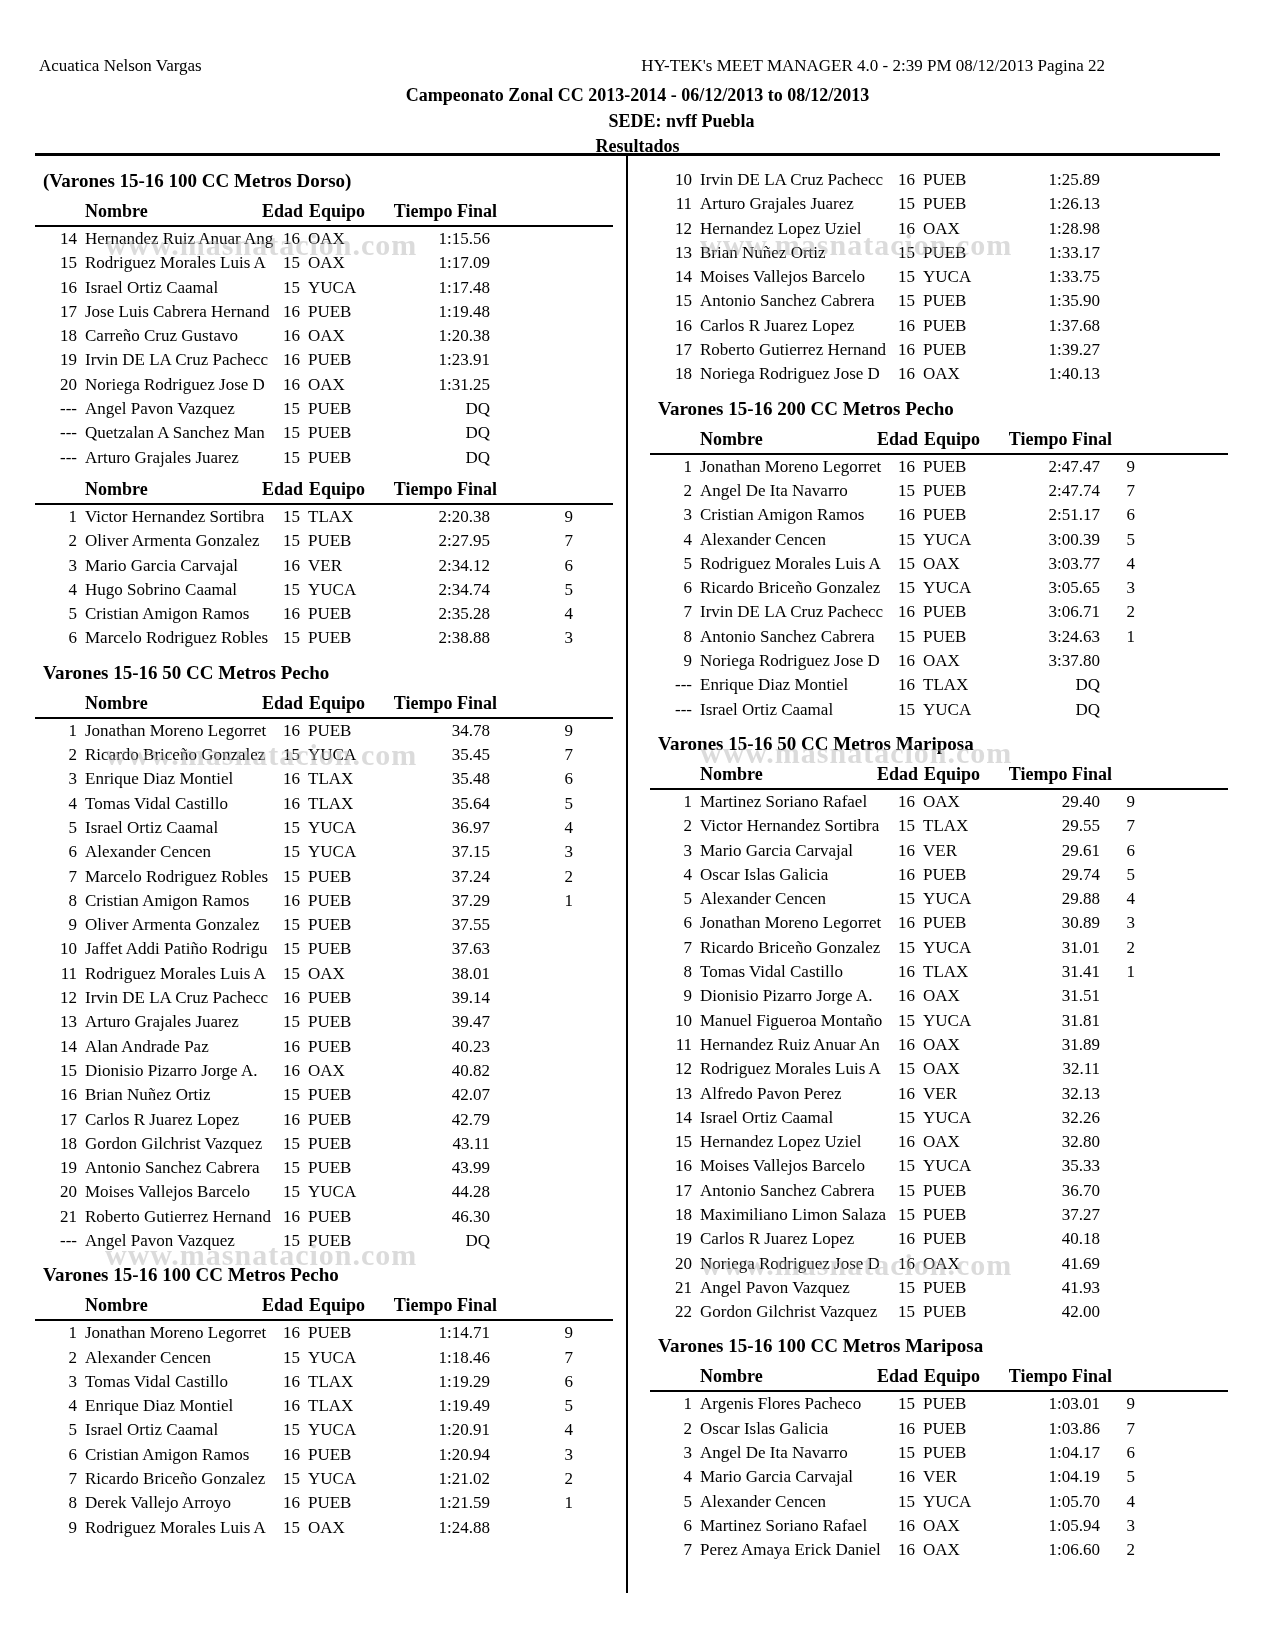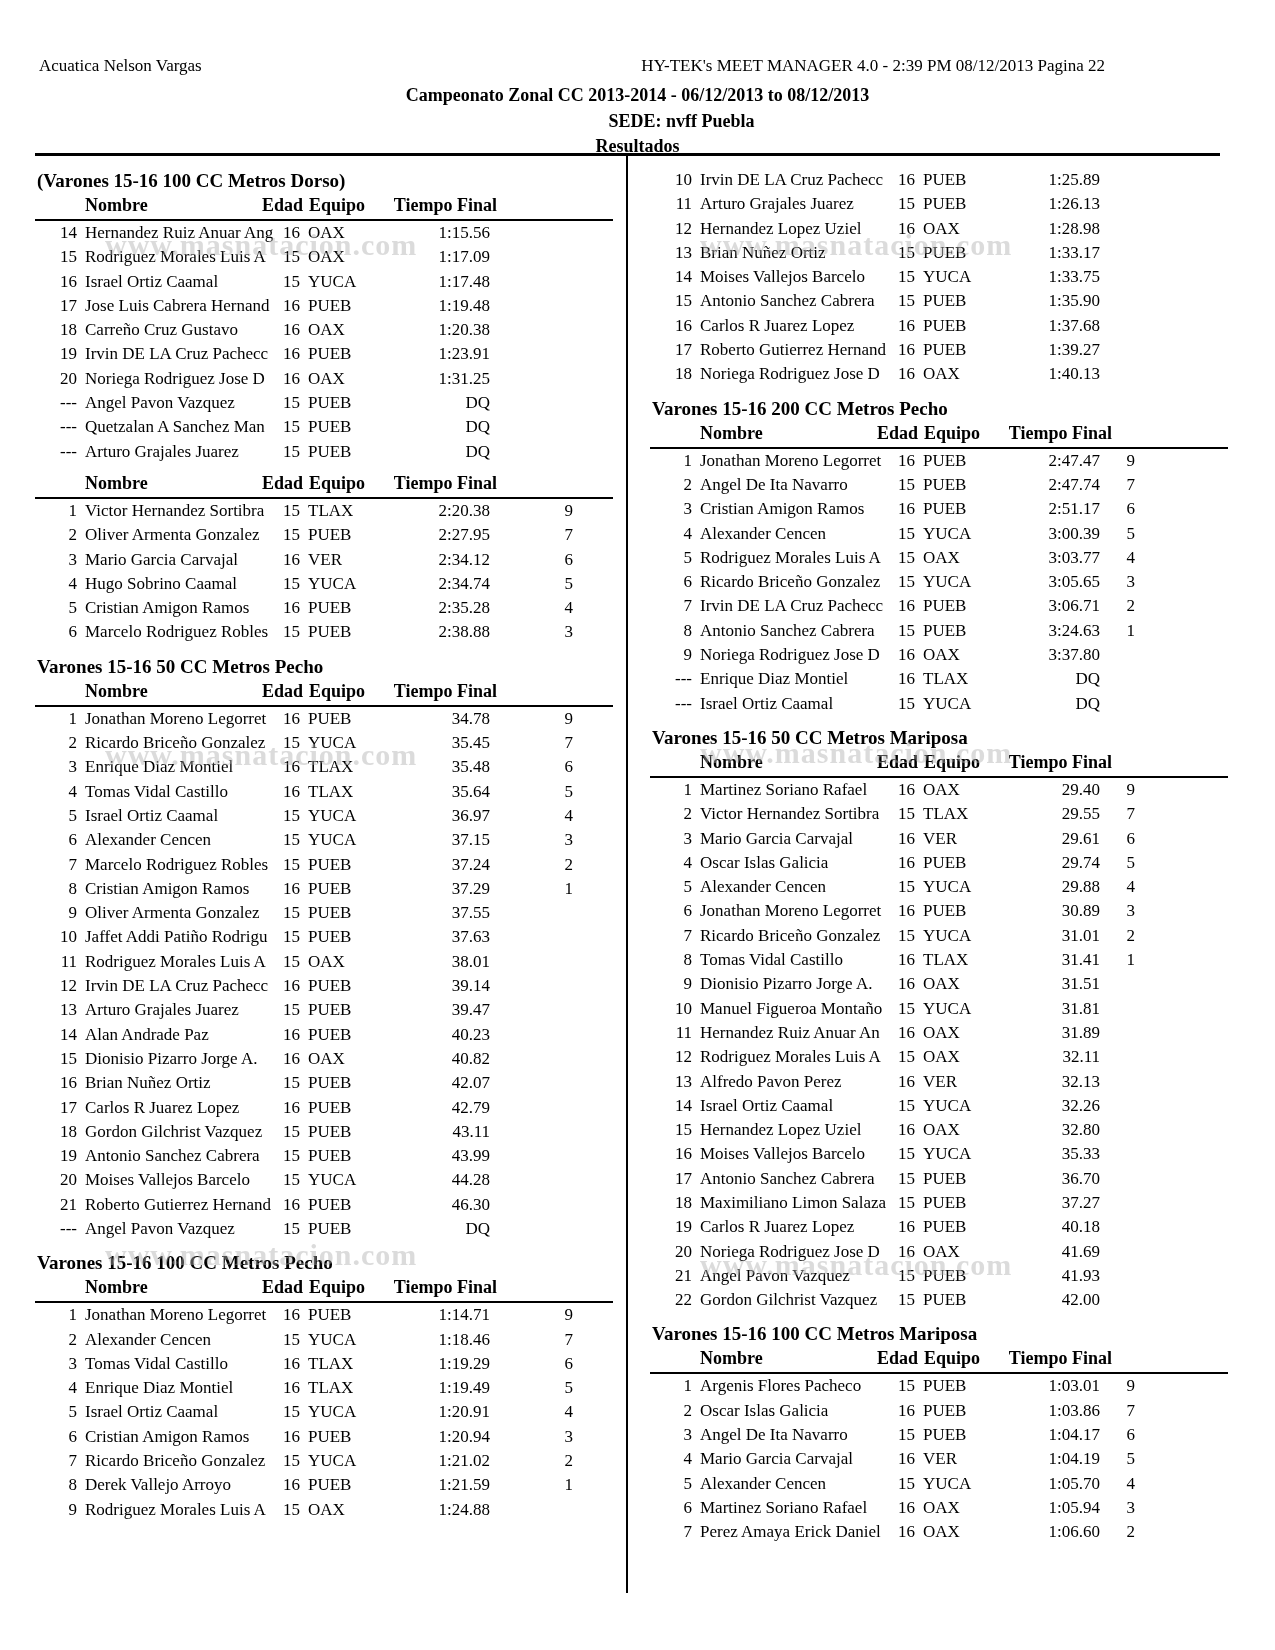--- a/index.html
+++ b/index.html
@@ -15,21 +15,21 @@
   .results-line{top:135px;}
   .main-rule{position:absolute;top:153px;left:35px;width:1185px;height:3px;background:#000;}
   .col-divider{position:absolute;left:626px;top:156px;width:2px;height:1437px;background:#000;}
 
   
   .col{position:absolute;top:160px;width:578px;}
   .col-left{left:35px;}
   .col-right{left:650px;}
   section{margin-top:9px;}
   section:first-child{margin-top:8px;}
-  .event-title{margin:2px;font-size:19px;font-weight:bold;line-height:25px;white-space:nowrap;}
+  .event-title{margin:8px;font-size:19px;font-weight:bold;line-height:25px;white-space:nowrap;}
   .thead{position:relative;height:24px;border-bottom:2px solid #000;font-weight:bold;font-size:18px;}
   .thead span{position:absolute;top:0;white-space:nowrap;}
   .h-nombre{left:50px;text-align:center;}
   .h-edad{left:268px;transform:translateX(-100%);}
   .h-equipo{left:274px;}
   .h-tiempo{left:462px;transform:translateX(-100%);}
 
   .row{display:grid;grid-template-columns:42px 8px 195px 20px 8px 60px 122px 83px;
        font-size:17px;line-height:24.3px;height:24.3px;}
   .col-right .row{grid-template-columns:42px 8px 195px 20px 8px 60px 117px 35px;}

